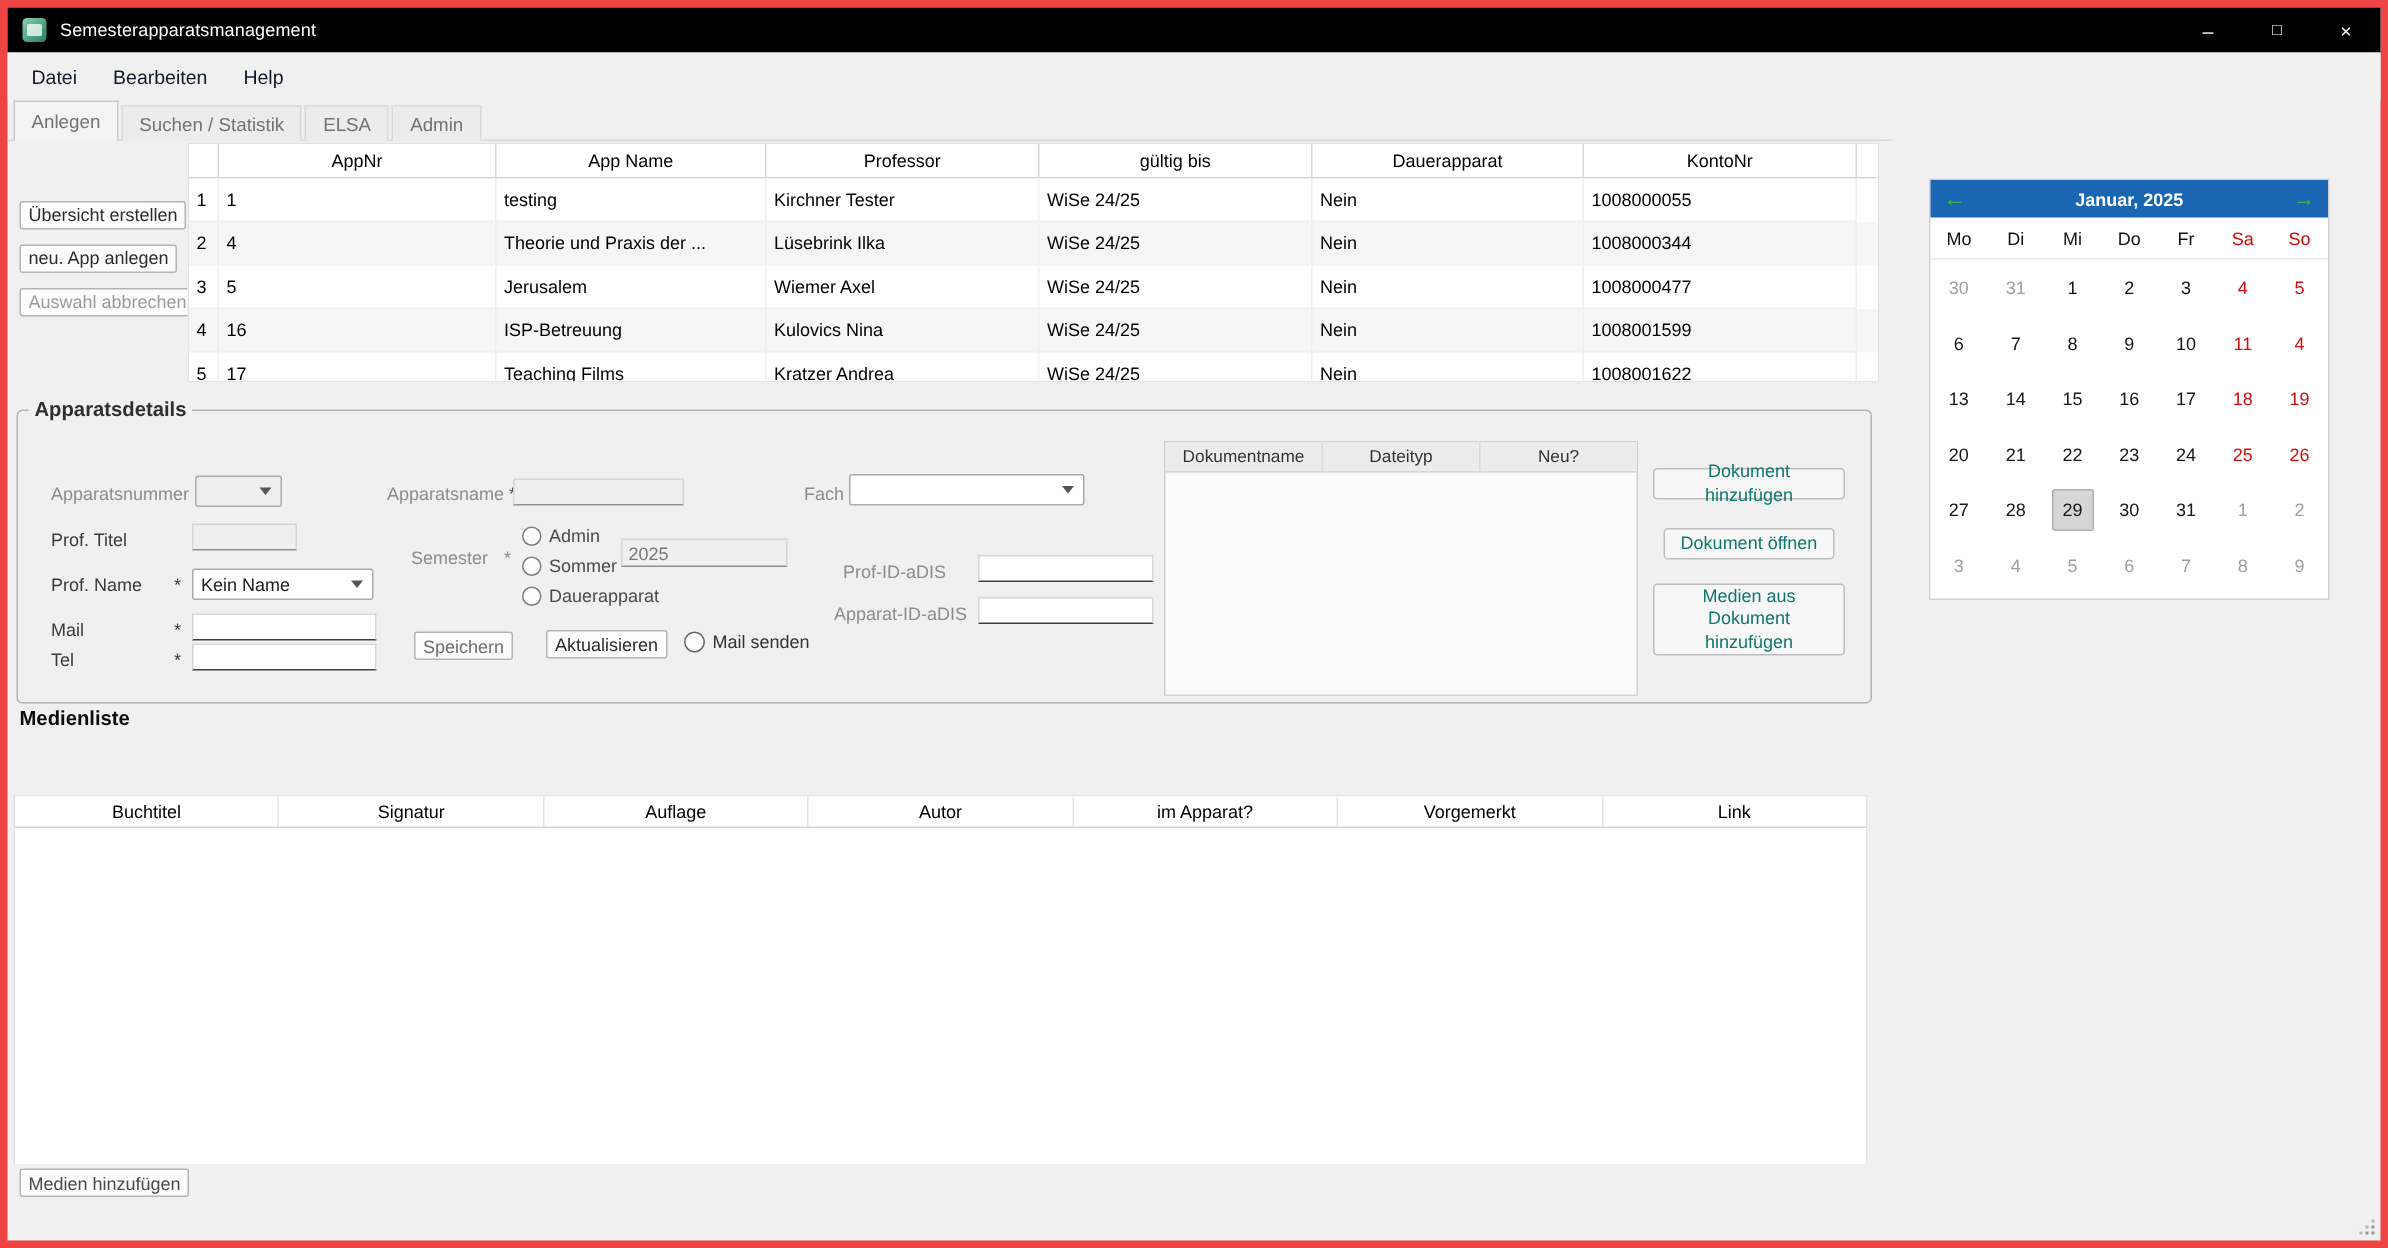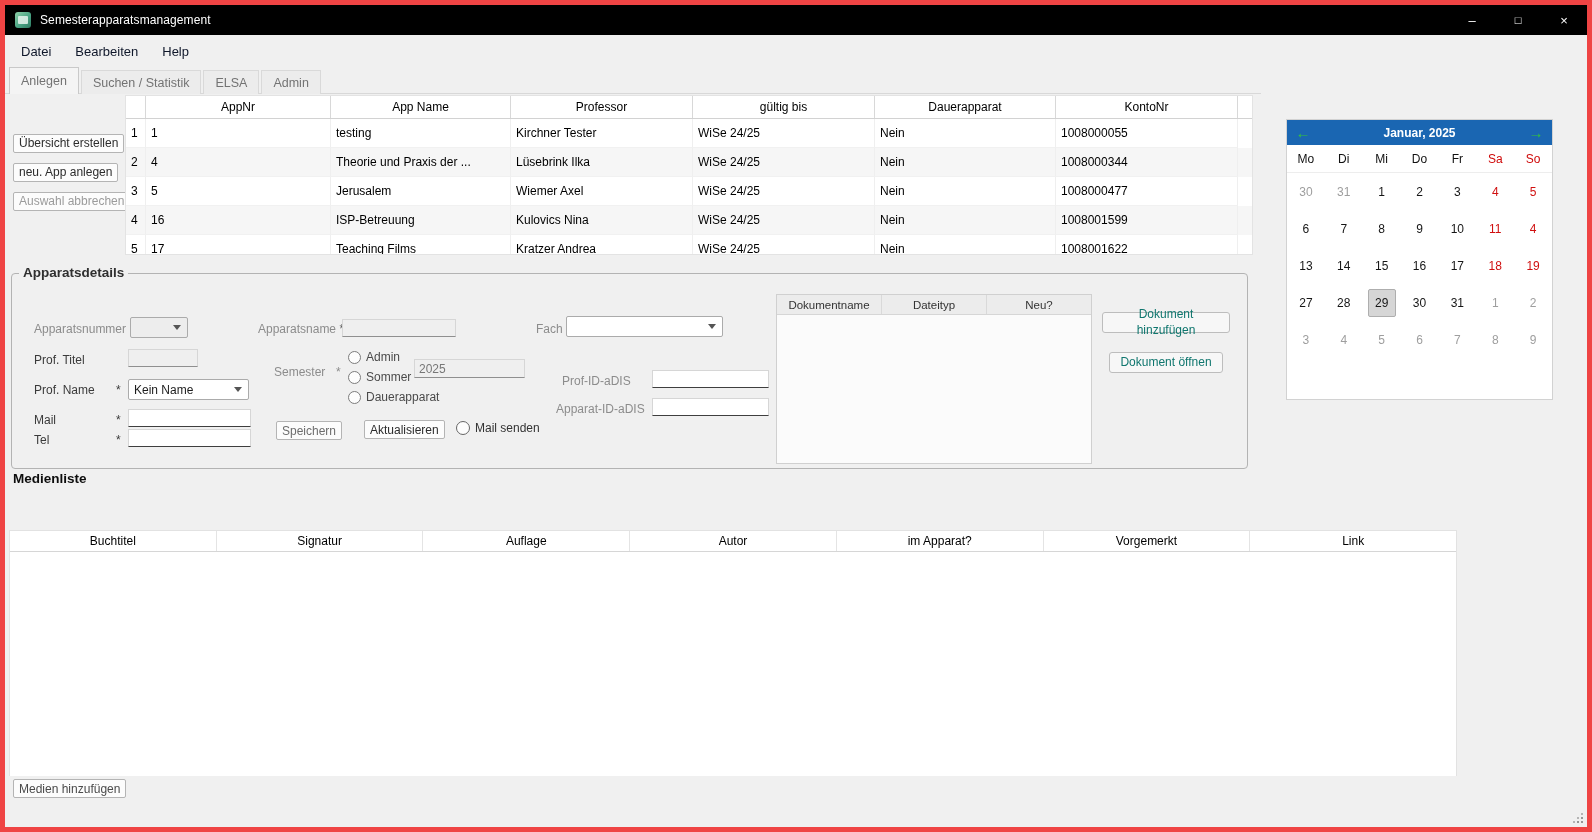--- a/index.html
+++ b/index.html
@@ -81,21 +81,21 @@
   .gb-btn { position:absolute; }
   .doc-panel { position:absolute; left:764px; top:20px; width:316px; height:170px; border:1px solid #d0d0d0; background:#fbfbfb; }
   .doc-header { display:flex; height:20px; background:#ececec; border-bottom:1px solid #d6d6d6; }
   .doc-hc { flex:1; display:flex; align-items:center; justify-content:center; font-size:11.5px; color:#333; border-right:1px solid #d9d9d9; }
   .doc-hc:last-child { border-right:none; }
   .doc-btn { position:absolute; left:1090px; width:128px; font-size:12px; color:#0f766e; background:#f7f7f7; border:1px solid #bdbdbd; border-radius:3px;
     display:flex; align-items:center; justify-content:center; text-align:center; padding:2px 5px; line-height:1.3; font-family:inherit; }
 
   
   .medien-title { position:absolute; left:8px; top:466px; font-size:13.5px; font-weight:bold; color:#0d0d0d; }
-  .medien-table { position:absolute; left:4px; top:525px; width:1448px; height:246px; background:#fff; border:1px solid #e2e2e2; }
+  .medien-table { position:absolute; left:4px; top:525px; width:1236px; height:246px; background:#fff; border:1px solid #e2e2e2; }
   .med-header { display:flex; height:21px; background:#fff; border-bottom:1px solid #d6d6d6; }
   .med-hc { flex:1; display:flex; align-items:center; justify-content:center; font-size:12px; color:#000; border-right:1px solid #e4e4e4; }
   .med-hc:last-child { border-right:none; }
   .add-medien { position:absolute; left:8px; top:774px; height:19px; color:#4a4a4a; }
 
   
   .resize-grip { position:absolute; right:4px; bottom:4px; width:11px; height:11px; }
   .resize-grip::after { content:""; position:absolute; right:0; bottom:0; width:2px; height:2px; background:#969696;
     box-shadow:-4px 0 #969696, -8px 0 #b5b5b5, 0 -4px #969696, -4px -4px #b5b5b5, 0 -8px #b5b5b5; }
 </style>
@@ -279,20 +279,43 @@
           </div>
           <div class="cal-cell weekend">
             <span class="dnum">18</span>
           </div>
           <div class="cal-cell weekend">
             <span class="dnum">19</span>
           </div>
         </div>
         <div class="cal-week">
           <div class="cal-cell">
+            <span class="dnum">20</span>
+          </div>
+          <div class="cal-cell">
+            <span class="dnum">21</span>
+          </div>
+          <div class="cal-cell">
+            <span class="dnum">22</span>
+          </div>
+          <div class="cal-cell">
+            <span class="dnum">23</span>
+          </div>
+          <div class="cal-cell">
+            <span class="dnum">24</span>
+          </div>
+          <div class="cal-cell weekend">
+            <span class="dnum">25</span>
+          </div>
+          <div class="cal-cell weekend">
+            <span class="dnum">26</span>
+          </div>
+        </div>
+        <div class="cal-week">
+          <div class="cal-cell">
             <span class="dnum">27</span>
           </div>
           <div class="cal-cell">
             <span class="dnum">28</span>
           </div>
           <div class="cal-cell selected">
             <span class="dnum">29</span>
           </div>
           <div class="cal-cell">
             <span class="dnum">30</span>
@@ -411,20 +434,21 @@
       <div class="doc-header">
           <div class="doc-hc">Dokumentname</div>
           <div class="doc-hc">Dateityp</div>
           <div class="doc-hc">Neu?</div>
         </div>
       <div style="height:149px;"></div>
     </div>
 
     <button class="doc-btn" style="top:38px;height:21px">Dokument hinzufügen</button>
     <button class="doc-btn" style="top:78px;height:21px;left:1097px;width:114px">Dokument öffnen</button>
+    <button class="doc-btn" style="top:115px;height:48px">Medien aus Dokument hinzufügen</button>
   </div>
 
   <div class="medien-title">Medienliste</div>
 
   <div class="medien-table">
     <div class="med-header">
         <div class="med-hc">Buchtitel</div>
         <div class="med-hc">Signatur</div>
         <div class="med-hc">Auflage</div>
         <div class="med-hc">Autor</div>

